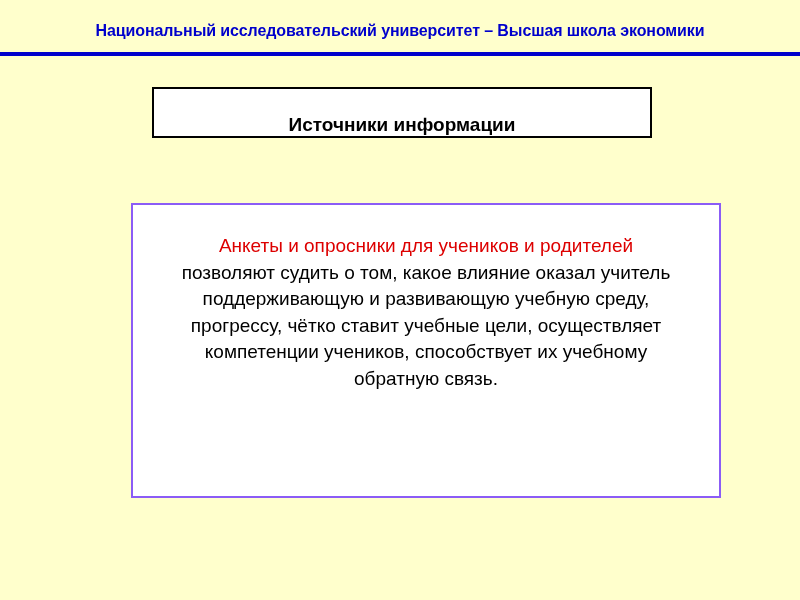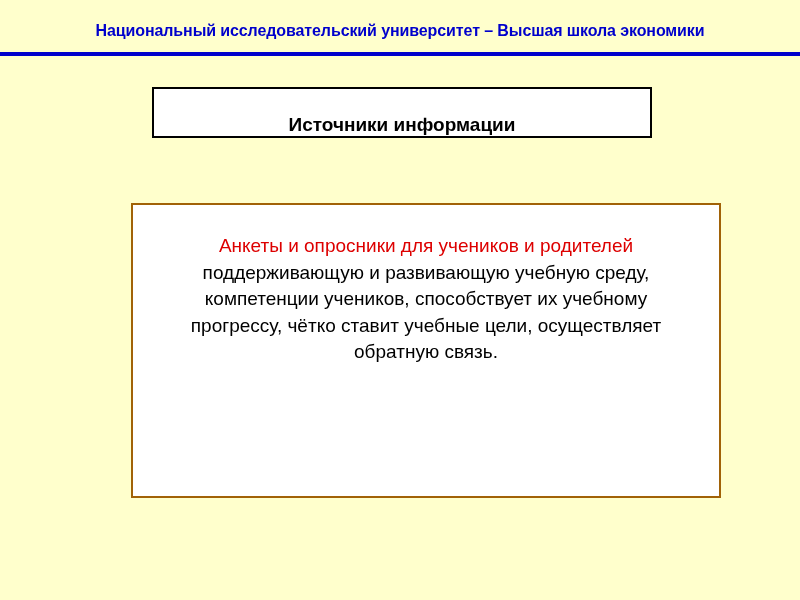--- a/index.html
+++ b/index.html
@@ -21,21 +21,21 @@
   .title-box {
     position:absolute; left:152px; top:87px; width:496px; height:47px;
     background:#FFFFFF; border:2px solid #000000;
     display:flex; align-items:flex-end; justify-content:center;
   }
   .title-text {
     font-size:19px; font-weight:bold; color:#000000;
   }
   .content-box {
     position:absolute; left:131px; top:203px; width:586px; height:291px;
-    background:#FFFFFF; border:2px solid #a16207;
+    background:#FFFFFF; border:2px solid #8b5cf6;
     box-sizing:content-box;
   }
   .content-text {
     position:absolute; left:0; right:0; top:28px;
     text-align:center; font-size:19px; line-height:26.6px; color:#000000;
   }
   .content-text .highlight { color:#DD0000; display:block; }
   .content-text .line { display:block; }
 </style>
 </head>
@@ -44,18 +44,19 @@
 <div class="header-title">Национальный исследовательский университет – Высшая школа экономики</div>
 <div class="header-rule"></div>
 
 <div class="title-box">
   <span class="title-text">Источники информации</span>
 </div>
 
 <div class="content-box">
   <div class="content-text">
     <span class="highlight">Анкеты и опросники для учеников и родителей</span>
+    <span class="line">позволяют судить о том, какое влияние оказал учитель</span>
     <span class="line">поддерживающую и развивающую учебную среду,</span>
+    <span class="line">прогрессу, чётко ставит учебные цели, осуществляет</span>
     <span class="line">компетенции учеников, способствует их учебному</span>
-    <span class="line">прогрессу, чётко ставит учебные цели, осуществляет</span>
     <span class="line">обратную связь.</span>
   </div>
 </div>
 
 </body></html>

